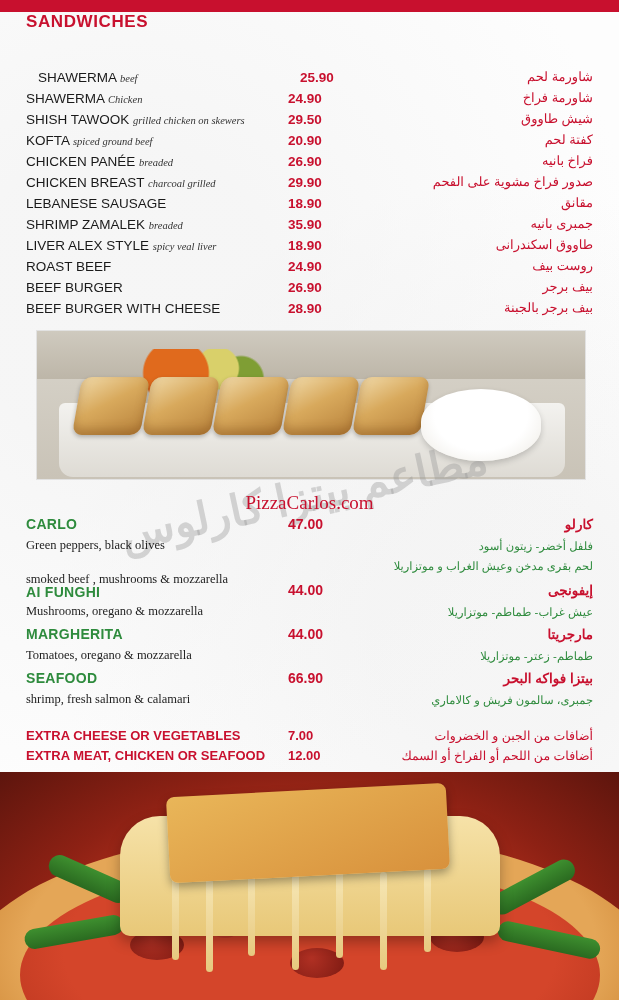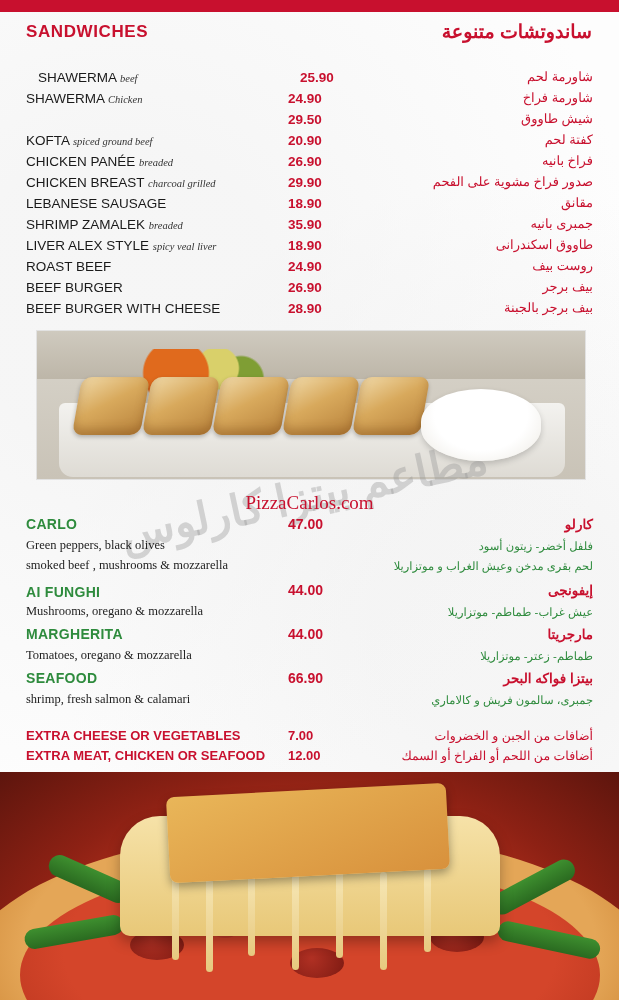--- a/index.html
+++ b/index.html
@@ -16,21 +16,21 @@
       radial-gradient(circle at 20% 30%, rgba(240,240,240,.55) 0 18%, rgba(255,255,255,0) 60%),
       radial-gradient(circle at 80% 62%, rgba(238,238,238,.5) 0 16%, rgba(255,255,255,0) 55%),
       #fdfdfd;
   }
   .topbar{
     position:absolute;top:0;left:0;width:619px;height:12px;
     background:#c8102e;
   }
   
   .section-head{
-    position:absolute;left:0;top:22px;width:618px;height:34px;
+    position:absolute;left:0;top:12px;width:618px;height:34px;
   }
   .section-title{
     position:absolute;left:26px;top:0;
     color:#c8102e;font-size:17px;font-weight:bold;letter-spacing:.6px;
   }
   .section-title-ar{
     position:absolute;right:26px;top:-2px;
     color:#c8102e;font-size:19px;font-weight:bold;direction:rtl;
   }
   
@@ -183,38 +183,38 @@
 </style>
 </head>
 <body>
 
 <div class="page">
 
   <div class="topbar"></div>
 
   <div class="section-head">
     <div class="section-title">SANDWICHES</div>
-    <div class="section-title-ar">ساندوتشات متنوعة</div>
   </div>
 
   <div class="sand-list">
 
     <div class="srow" style="top: 0px; margin-left: 12px;">
       <div class="sname"><span>SHAWERMA</span> <span class="desc">beef</span></div>
       <div class="sprice">25.90</div>
       <div class="sar">شاورمة لحم</div>
     </div>
 
     <div class="srow" style="top: 0px;">
       <div class="sname"><span>SHAWERMA</span> <span class="desc">Chicken</span></div>
       <div class="sprice">24.90</div>
       <div class="sar">شاورمة فراخ</div>
     </div>
 
     <div class="srow" style="top: 0px;">
+      <div class="sname"><span>SHISH TAWOOK</span> <span class="desc">grilled chicken on skewers</span></div>
       <div class="sprice">29.50</div>
       <div class="sar">شيش طاووق</div>
     </div>
 
     <div class="srow" style="top: 0px;">
       <div class="sname"><span>KOFTA</span> <span class="desc">spiced ground beef</span></div>
       <div class="sprice">20.90</div>
       <div class="sar">كفتة لحم</div>
     </div>
 
@@ -285,21 +285,21 @@
   <div class="site">PizzaCarlos.com</div>
 
   <div class="pizza-list">
 
     <div class="pz">
       <div class="pz-name" style="top:0px">CARLO</div>
       <div class="pz-price" style="top:0px">47.00</div>
       <div class="pz-ar" style="top:0px">كارلو</div>
       <div class="pz-desc" style="top:22px">Green peppers, black olives</div>
       <div class="pz-desc-ar" style="top:23px">فلفل أخضر- زيتون أسود</div>
-      <div class="pz-desc" style="top:42px">smoked beef , mushrooms &amp; mozzarella</div>
+      <div class="pz-desc" style="top:56px">smoked beef , mushrooms &amp; mozzarella</div>
       <div class="pz-desc-ar" style="top:43px">لحم بقرى مدخن وعيش الغراب و موتزاريلا</div>
     </div>
 
     <div class="pz">
       <div class="pz-name" style="top:68px">AI FUNGHI</div>
       <div class="pz-price" style="top:66px">44.00</div>
       <div class="pz-ar" style="top:66px">إيفونجى</div>
       <div class="pz-desc" style="top:88px">Mushrooms, oregano &amp; mozzarella</div>
       <div class="pz-desc-ar" style="top:89px">عيش غراب- طماطم- موتزاريلا</div>
     </div>

